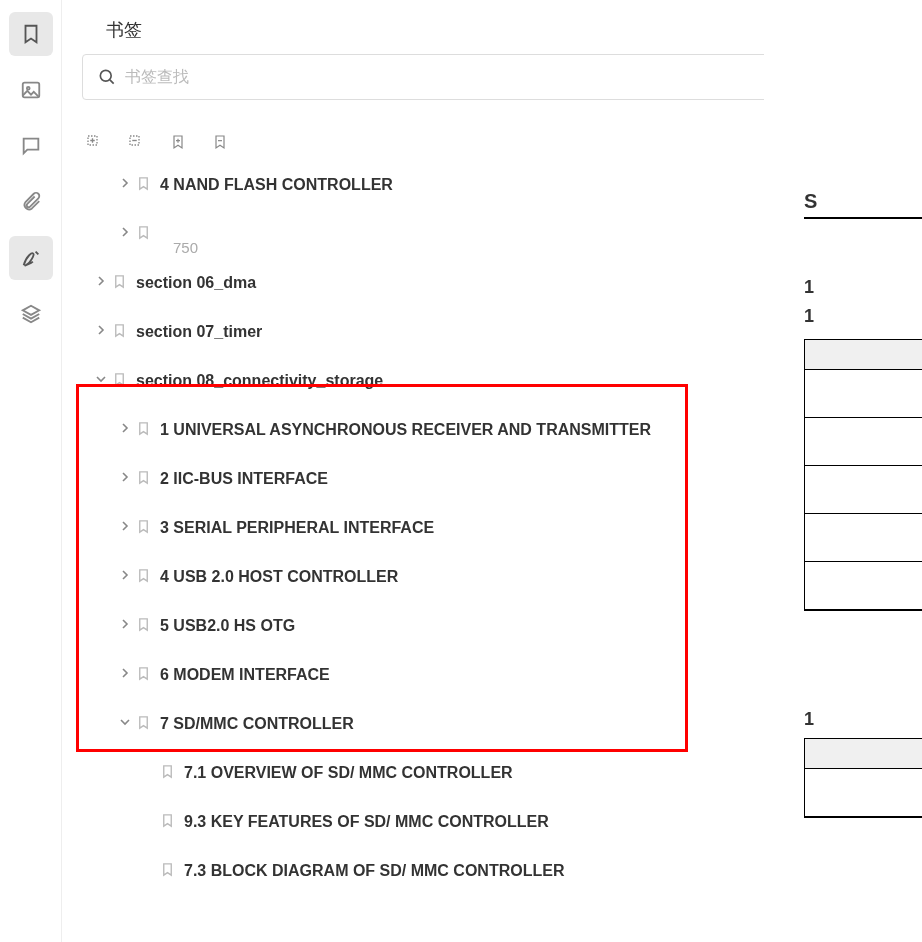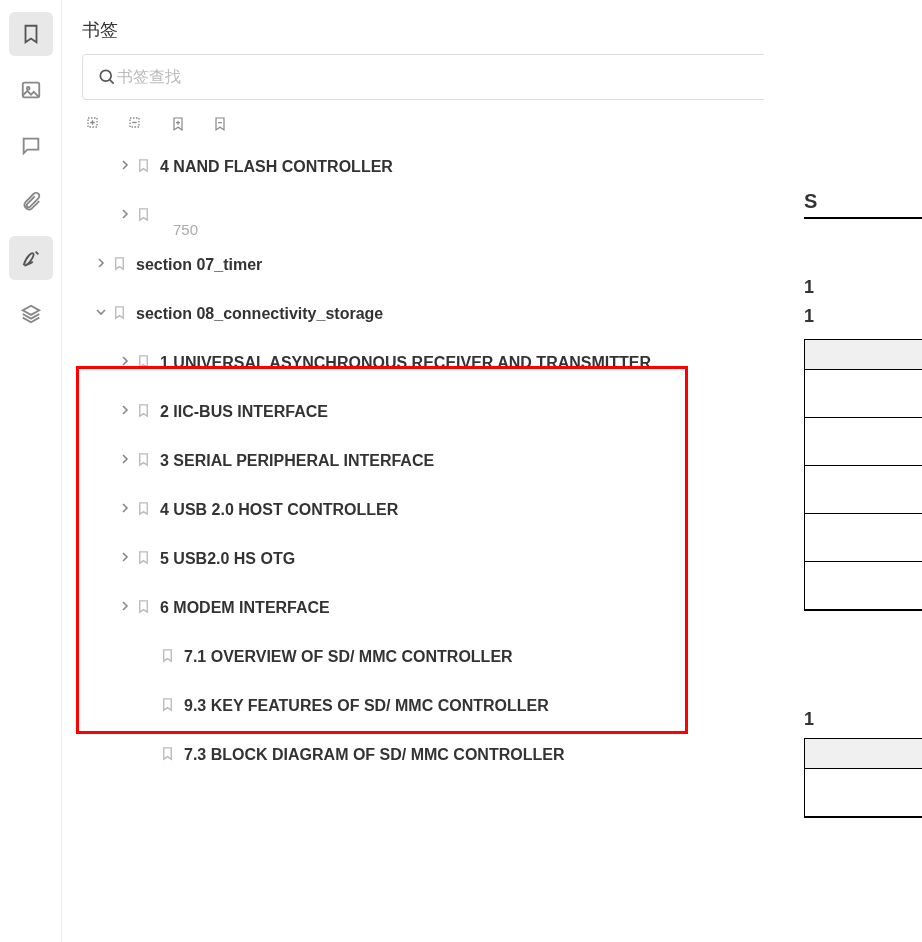--- a/index.html
+++ b/index.html
@@ -45,40 +45,41 @@
     }
     .panel-header {
       display: flex;
       align-items: center;
       justify-content: space-between;
       padding: 16px 20px 10px 20px;
     }
     .panel-title {
       font-size: 18px;
       color: #333;
+      margin-left: 24px;
     }
     .close-btn {
       width: 28px;
       height: 28px;
       display: flex;
       align-items: center;
       justify-content: center;
       color: #aaa;
       cursor: pointer;
       font-size: 20px;
     }
     .search-bar {
-      margin: 0 20px 4px 20px;
+      margin: 0 20px 22px 20px;
       border: 1px solid #ddd;
       border-radius: 4px;
       height: 46px;
       display: flex;
       align-items: center;
       padding: 0 14px;
-      gap: 0;
+      gap: 8px;
     }
     .search-bar svg { color: #555; flex-shrink: 0; }
     .search-input {
       flex: 1;
       border: none;
       outline: none;
       font-size: 16px;
       color: #333;
     }
     .search-input::placeholder { color: #bbb; }
@@ -328,20 +329,35 @@
         <div class="tree-caret">
           <svg width="10" height="10" viewBox="0 0 10 10">
             <path d="M3 1l4 4-4 4" fill="none" stroke="#888" stroke-width="1.6"></path>
           </svg>
         </div>
         <div class="tree-bm-icon">
           <svg width="15" height="15" viewBox="0 0 24 24" fill="none" stroke="currentColor" stroke-width="2.2">
             <path d="M6 3h12v18l-6-4-6 4V3z"></path>
           </svg>
         </div>
+        <div class="tree-label">section 06_dma</div>
+        <div class="tree-page">753</div>
+      </div>
+      <div class="tree-row">
+        <div class="tree-indent" style="width: 34px;"></div>
+        <div class="tree-caret">
+          <svg width="10" height="10" viewBox="0 0 10 10">
+            <path d="M3 1l4 4-4 4" fill="none" stroke="#888" stroke-width="1.6"></path>
+          </svg>
+        </div>
+        <div class="tree-bm-icon">
+          <svg width="15" height="15" viewBox="0 0 24 24" fill="none" stroke="currentColor" stroke-width="2.2">
+            <path d="M6 3h12v18l-6-4-6 4V3z"></path>
+          </svg>
+        </div>
         <div class="tree-label">section 07_timer</div>
         <div class="tree-page">787</div>
       </div>
       <div class="tree-row">
         <div class="tree-indent" style="width: 34px;"></div>
         <div class="tree-caret">
           <svg width="10" height="10" viewBox="0 0 10 10">
             <path d="M1 3l4 4 4-4" fill="none" stroke="#888" stroke-width="1.6"></path>
           </svg>
         </div>
@@ -435,20 +451,35 @@
             <path d="M3 1l4 4-4 4" fill="none" stroke="#888" stroke-width="1.6"></path>
           </svg>
         </div>
         <div class="tree-bm-icon">
           <svg width="15" height="15" viewBox="0 0 24 24" fill="none" stroke="currentColor" stroke-width="2.2">
             <path d="M6 3h12v18l-6-4-6 4V3z"></path>
           </svg>
         </div>
         <div class="tree-label">6 MODEM INTERFACE</div>
         <div class="tree-page">1019</div>
+      </div>
+      <div class="tree-row">
+        <div class="tree-indent" style="width: 58px;"></div>
+        <div class="tree-caret">
+          <svg width="10" height="10" viewBox="0 0 10 10">
+            <path d="M1 3l4 4 4-4" fill="none" stroke="#888" stroke-width="1.6"></path>
+          </svg>
+        </div>
+        <div class="tree-bm-icon">
+          <svg width="15" height="15" viewBox="0 0 24 24" fill="none" stroke="currentColor" stroke-width="2.2">
+            <path d="M6 3h12v18l-6-4-6 4V3z"></path>
+          </svg>
+        </div>
+        <div class="tree-label">7 SD/MMC CONTROLLER</div>
+        <div class="tree-page">1031</div>
       </div>
       <div class="tree-row">
         <div class="tree-indent" style="width: 82px;"></div>
         <div class="tree-caret"></div>
         <div class="tree-bm-icon">
           <svg width="15" height="15" viewBox="0 0 24 24" fill="none" stroke="currentColor" stroke-width="2.2">
             <path d="M6 3h12v18l-6-4-6 4V3z"></path>
           </svg>
         </div>
         <div class="tree-label">7.1  OVERVIEW OF SD/ MMC CONTROLLER</div>

